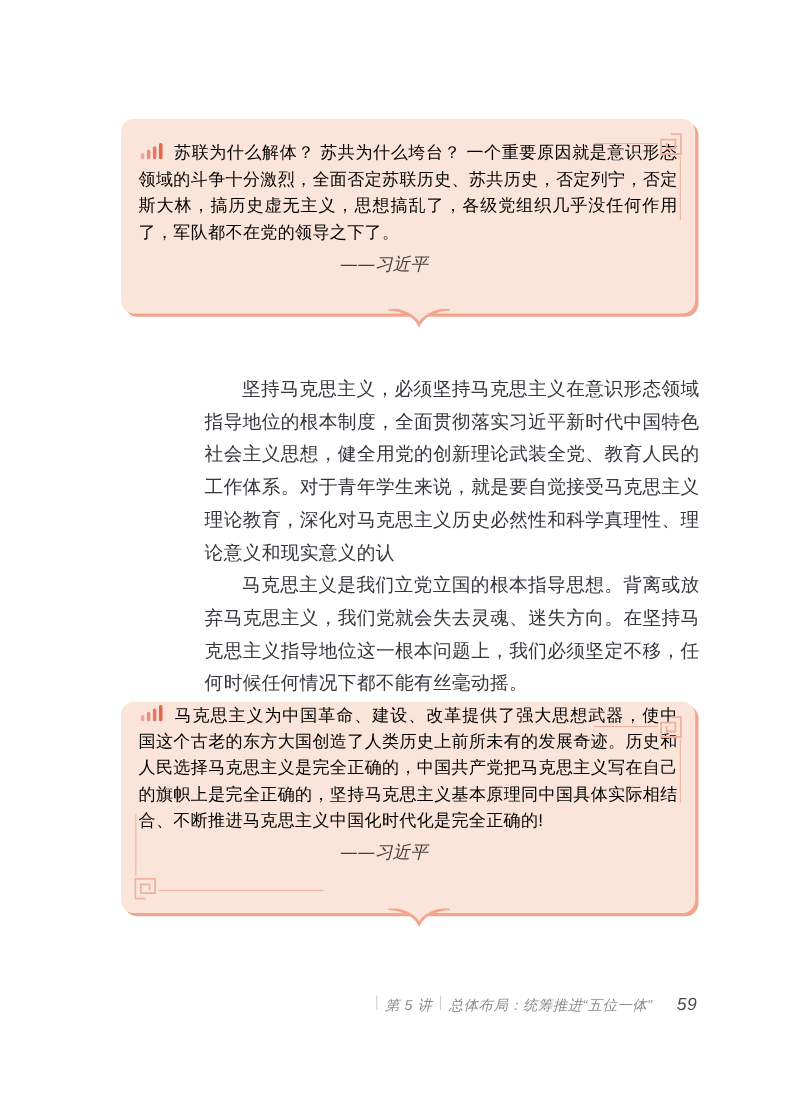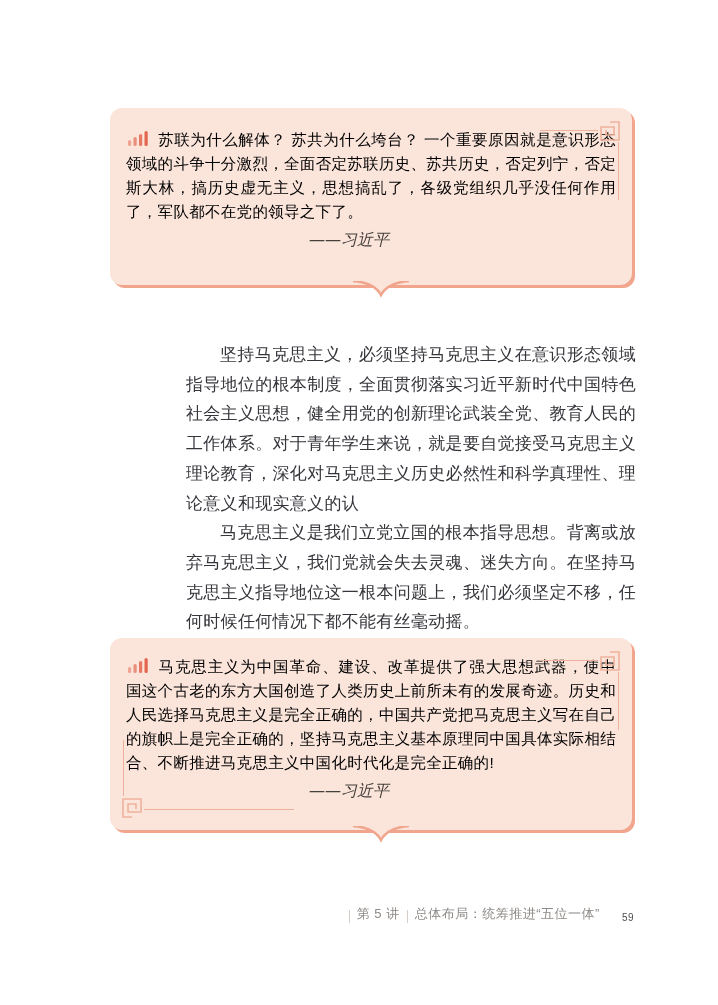--- a/index.html
+++ b/index.html
@@ -14,21 +14,21 @@
   
   .quote-box {
     position:absolute;
     left:110px; width:522px;
     background:#fbe5db;
     border-radius:12px;
     box-shadow:3px 3px 0 0 #f1a58c;
     padding:20px 16px 14px 16px;
   }
   .quote-box.top { top:108px; min-height:177px; }
-  .quote-box.bottom { top:638px; min-height:192px; padding-top:17px; padding-bottom:10px; }
+  .quote-box.bottom { top:638px; min-height:192px; padding-top:1px; padding-bottom:10px; }
   .quote-text {
     font-size:15.5px;
     letter-spacing:0.3px;
     line-height:24px;
     color:#000000;
     text-align:justify;
   }
   .bars-icon { display:inline-block; margin:0 8px 0 2px; vertical-align:-1px; }
   .attribution {
     text-align:center;
@@ -64,30 +64,31 @@
     letter-spacing:0.3px;
     line-height:29.7px;
     color:#35353b;
     text-align:justify;
   }
   .body-text p { text-indent:2em; }
   
   .footer {
     position:absolute;
     top:905px; right:84px;
-    display:flex; align-items:flex-end;
+    display:flex; align-items:flex-start;
     font-size:13px;
     color:#8e8a87;
     letter-spacing:0.5px;
+    font-style:italic;
   }
   .fbar { display:inline-block; width:0; height:13px; border-left:1px solid #d5cdc7; margin:0 7px; }
   .fchapter { }
   .fsection { margin-right:22px; }
   .fpage {
-    font-size:10px;
+    font-size:16px;
     color:#4d4b4a;
     font-family:"Liberation Sans","DejaVu Sans",sans-serif;
   }
 </style>
 </head>
 <body>
 
 <div class="page">
 
   <div class="quote-box top">

